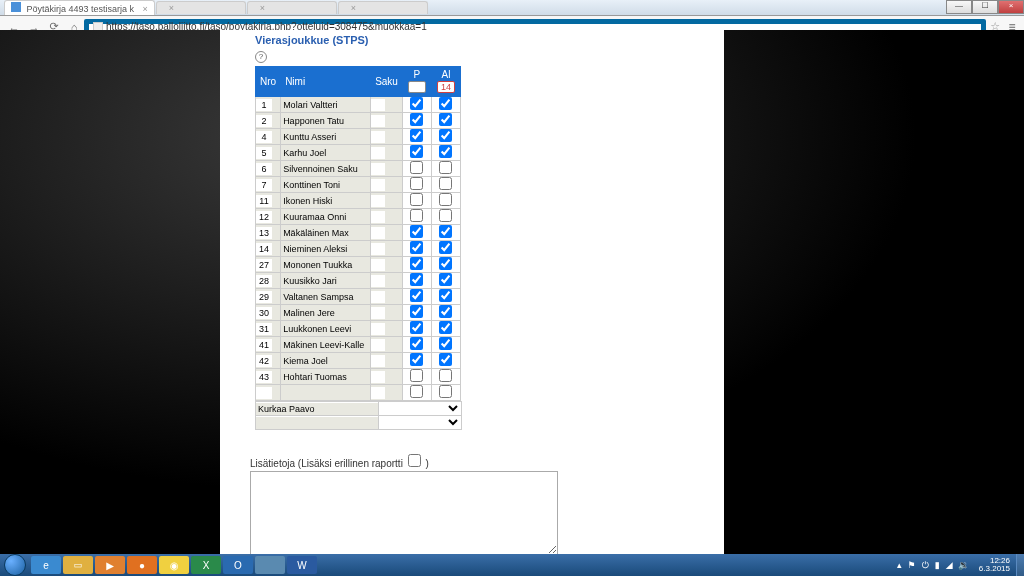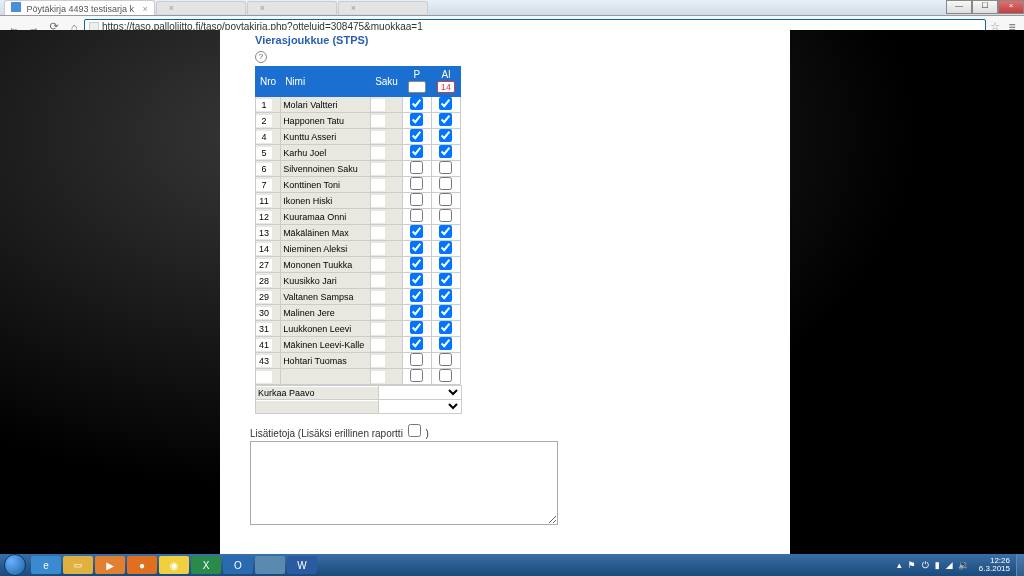--- a/index.html
+++ b/index.html
@@ -10,29 +10,29 @@
 .titlebar .favicon { width: 10px; height: 10px; background: #4a90d9; margin-right: 3px; display:inline-block; }
 .tab { display:inline-block; background:#fff; border:1px solid #ccc; border-bottom:none; padding:1px 6px; font-size:9px; color:#555; margin-right:1px; border-radius: 3px 3px 0 0; }
 .tab .x { color:#999; margin-left:6px; }
 .win-btns { position:absolute; top:0; right:0; display:flex; }
 .win-btn { width:26px; height:14px; border:1px solid #888; font-size:8px; text-align:center; line-height:10px; background:linear-gradient(#f8f8f8,#ddd); }
 .win-btn.close { background: linear-gradient(#e07070,#c04040); color:#fff; }
 .win-btn.max { background: linear-gradient(#f8f8f8,#ddd); }
 
 .navbar { background:#f7f7f7; height:22px; display:flex; align-items:center; padding:0 4px; border-bottom:1px solid #ccc; font-size:10px; color:#555; }
 .nav-icn { width:14px; height:14px; margin:0 3px; display:flex; align-items:center; justify-content:center; color:#666; font-size:11px; }
-.urlbox { flex:1; background:#fff; border:1px solid #0369a1; border-radius:2px; height:16px; display:flex; align-items:center; padding:0 4px; font-size:10px; color:#060; }
+.urlbox { flex:1; background:#fff; border:5px solid #0369a1; border-radius:2px; height:16px; display:flex; align-items:center; padding:0 4px; font-size:10px; color:#060; }
 .urlbox .doc { width:10px; height:10px; background:#eee; border:1px solid #ccc; margin-right:3px; }
 .urlbox .text { color:#333; }
 .star { margin-left:4px; color:#999; font-size:11px; }
 .menu-btn { width:16px; text-align:center; color:#666; font-size:12px; margin-left:4px; }
 
 
 .page-wrap { position:absolute; top:30px; left:0; right:0; bottom:22px; background: radial-gradient(ellipse at 30% 20%, #3a3a3a, #000 60%); }
-.white-col { position:absolute; left:220px; top:0; width:570px; bottom:0; background:#fff; overflow:auto; font-size:10px; color:#333; padding:2px 0 10px 0; }
+.white-col { position:absolute; left:220px; top:0; width:504px; bottom:0; background:#fff; overflow:auto; font-size:10px; color:#333; padding:2px 0 10px 0; }
 .section-title { color:#2a5fb0; font-weight:bold; font-size:11px; margin:2px 0 4px 35px; }
 .help-icn { display:inline-block; width:12px; height:12px; border:1px solid #888; border-radius:50%; text-align:center; line-height:10px; font-size:8px; color:#555; margin-left:35px; margin-bottom:3px; }
 
 table.roster { border-collapse: collapse; margin-left:35px; }
 table.roster th { background:#1a6fd0; color:#fff; font-size:10px; font-weight:normal; padding:2px 4px; border:1px solid #1a6fd0; text-align:left; }
 table.roster th.kapt, table.roster th.p, table.roster th.al { text-align:center; width:18px; }
 table.roster td { border:1px solid #ccc; padding:0; background:#e8e8e0; }
 table.roster td input.num { width:16px; height:12px; border:none; background:#fff; font-size:9px; text-align:center; padding:0; }
 table.roster td input.name { width:88px; height:12px; border:none; background:#e8e8e0; font-size:9px; padding:0 2px; }
 table.roster td.kapt input { width:14px; height:12px; border:none; background:#fff; font-size:9px; text-align:center; padding:0; }
@@ -40,21 +40,21 @@
 table.roster td.cb input { margin:0; }
 .cnt-cell { display:inline-block; background:#fff; border:1px solid #888; padding:0 3px; font-size:9px; margin:1px; border-radius:2px; }
 .cnt-cell.red { border-color:#d04040; color:#d04040; }
 
 .taust-label { margin:6px 0 0 35px; font-size:10px; }
 table.taust { border-collapse:collapse; margin-left:35px; }
 table.taust td { border:1px solid #ccc; padding:0; }
 table.taust td input { width:122px; height:12px; border:none; font-size:9px; padding:2px 2px; background:#e8e8e0; }
 table.taust td select { width:82px; height:13px; border:none; font-size:9px; background:#fff; }
 
-.lisa-label { margin:10px 0 2px 30px; font-size:10px; color:#333; }
+.lisa-label { margin:24px 0 2px 30px; font-size:10px; color:#333; }
 .lisa-label input { margin:0 2px; }
 textarea.lisa { margin-left:30px; width:308px; height:84px; border:1px solid #aaa; resize:both; font-size:10px; padding:2px; }
 
 
 .taskbar { position:absolute; left:0; right:0; bottom:0; height:22px; background:linear-gradient(#3a6ea8,#1a4a7a); display:flex; align-items:center; }
 .start-orb { width:22px; height:22px; border-radius:50%; background:radial-gradient(circle at 30% 30%,#6ab0ff,#1a5fa0); margin:0 4px; border:1px solid #0a3a60; }
 .tb-icn { width:30px; height:18px; margin:0 1px; border-radius:2px; display:flex; align-items:center; justify-content:center; font-size:10px; color:#fff; }
 .tb-icn.ie { background:#3a8ad0; }
 .tb-icn.folder { background:#e0b040; font-size:9px; }
 .tb-icn.media { background:#e08030; }
@@ -227,20 +227,27 @@
           <tr>
             <td><input class="num" value="31" style=""></td>
             <td><input class="name" value="Luukkonen Leevi" style=""></td>
             <td class="kapt"><input value="" style=""></td>
             <td class="cb"><input type="checkbox" checked="" style=""></td>
             <td class="cb"><input type="checkbox" checked="" style=""></td>
           </tr>
           <tr>
             <td><input class="num" value="41" style=""></td>
             <td><input class="name" value="Mäkinen Leevi-Kalle" style=""></td>
+            <td class="kapt"><input value="" style=""></td>
+            <td class="cb"><input type="checkbox" checked="" style=""></td>
+            <td class="cb"><input type="checkbox" checked="" style=""></td>
+          </tr>
+          <tr>
+            <td><input class="num" value="42" style=""></td>
+            <td><input class="name" value="Kiema Joel" style=""></td>
             <td class="kapt"><input value="" style=""></td>
             <td class="cb"><input type="checkbox" checked="" style=""></td>
             <td class="cb"><input type="checkbox" checked="" style=""></td>
           </tr>
           <tr>
             <td><input class="num" value="43" style=""></td>
             <td><input class="name" value="Hohtari Tuomas" style=""></td>
             <td class="kapt"><input value="" style=""></td>
             <td class="cb"><input type="checkbox" style=""></td>
             <td class="cb"><input type="checkbox" style=""></td>

